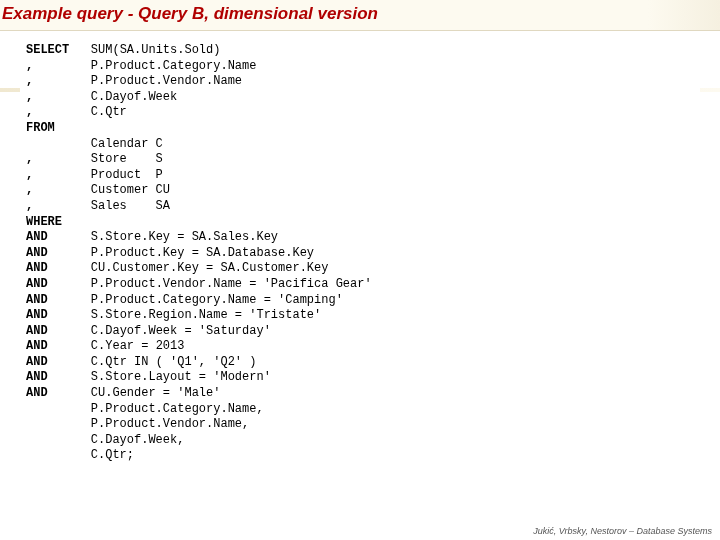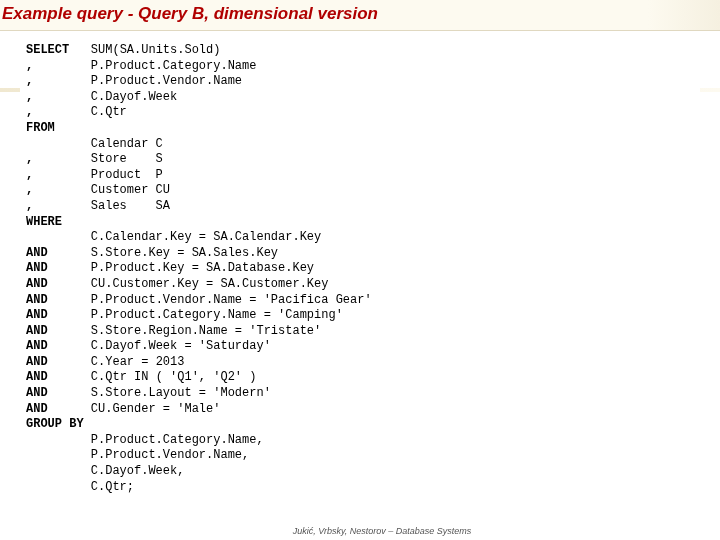--- a/index.html
+++ b/index.html
@@ -48,21 +48,21 @@
     left: 0;
     right: 0;
     display: flex;
     justify-content: space-between;
     align-items: center;
     padding: 0 8px;
     font-size: 9px;
     color: #555;
     font-style: italic;
   }
-  .footer-left { flex: 1; text-align: center; margin-left: 44px; }
+  .footer-left { flex: 1; text-align: right; margin-left: 44px; }
   .footer-center { flex: 1; text-align: center; }
   .footer-right { flex: 1; text-align: right; }
   .bg-stripe {
     position: absolute;
     left: 0;
     right: 0;
     top: 88px;
     height: 4px;
     background: linear-gradient(to right, #f0e8d0, #fdfaf0);
     z-index: -1;
@@ -84,33 +84,31 @@
     <div class="code-line"><span class="kw">,</span>        <span>P.Product.Vendor.Name</span></div>
     <div class="code-line"><span class="kw">,</span>        <span>C.Dayof.Week</span></div>
     <div class="code-line"><span class="kw">,</span>        <span>C.Qtr</span></div>
     <div class="code-line"><span class="kw">FROM</span></div>
     <div class="code-line">         <span>Calendar C</span></div>
     <div class="code-line"><span class="kw">,</span>        <span>Store    S</span></div>
     <div class="code-line"><span class="kw">,</span>        <span>Product  P</span></div>
     <div class="code-line"><span class="kw">,</span>        <span>Customer CU</span></div>
     <div class="code-line"><span class="kw">,</span>        <span>Sales    SA</span></div>
     <div class="code-line"><span class="kw">WHERE</span></div>
-    <div class="code-line">         <span>C.Calendar.Key = SA.Calendar.Key</span></div>
     <div class="code-line"><span class="kw">AND</span>      <span>S.Store.Key = SA.Sales.Key</span></div>
     <div class="code-line"><span class="kw">AND</span>      <span>P.Product.Key = SA.Database.Key</span></div>
     <div class="code-line"><span class="kw">AND</span>      <span>CU.Customer.Key = SA.Customer.Key</span></div>
     <div class="code-line"><span class="kw">AND</span>      <span>P.Product.Vendor.Name = 'Pacifica Gear'</span></div>
     <div class="code-line"><span class="kw">AND</span>      <span>P.Product.Category.Name = 'Camping'</span></div>
     <div class="code-line"><span class="kw">AND</span>      <span>S.Store.Region.Name = 'Tristate'</span></div>
     <div class="code-line"><span class="kw">AND</span>      <span>C.Dayof.Week = 'Saturday'</span></div>
     <div class="code-line"><span class="kw">AND</span>      <span>C.Year = 2013</span></div>
     <div class="code-line"><span class="kw">AND</span>      <span>C.Qtr IN ( 'Q1', 'Q2' )</span></div>
     <div class="code-line"><span class="kw">AND</span>      <span>S.Store.Layout = 'Modern'</span></div>
     <div class="code-line"><span class="kw">AND</span>      <span>CU.Gender = 'Male'</span></div>
-    <div class="code-line"><span class="kw">GROUP BY</span></div>
     <div class="code-line">         <span>P.Product.Category.Name,</span></div>
     <div class="code-line">         <span>P.Product.Vendor.Name,</span></div>
     <div class="code-line">         <span>C.Dayof.Week,</span></div>
     <div class="code-line">         <span>C.Qtr;</span></div>
   </div>
 
   <div class="footer">
     <div class="footer-left">Jukić, Vrbsky, Nestorov – Database Systems</div>
   </div>
 </div>

